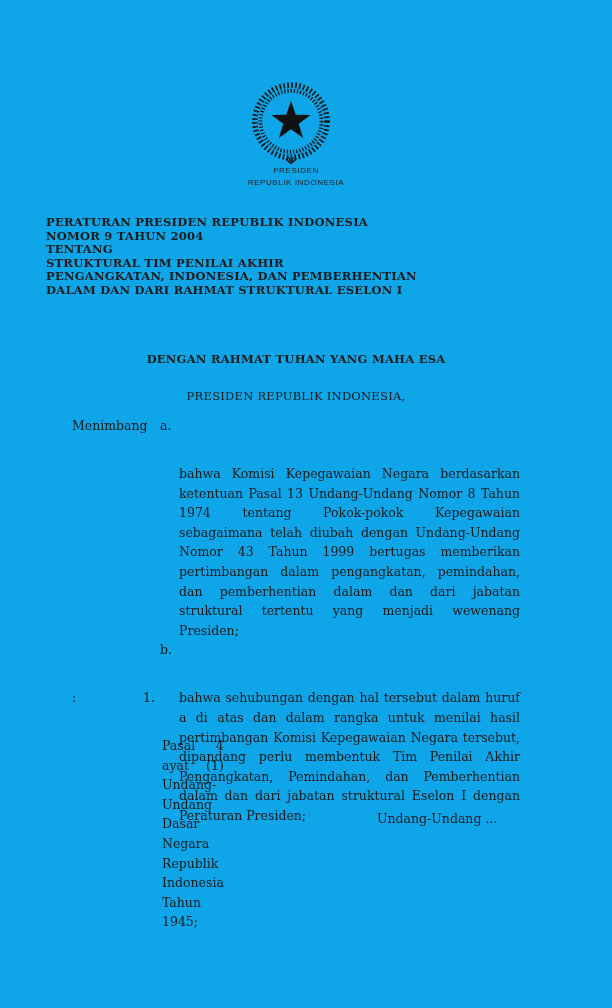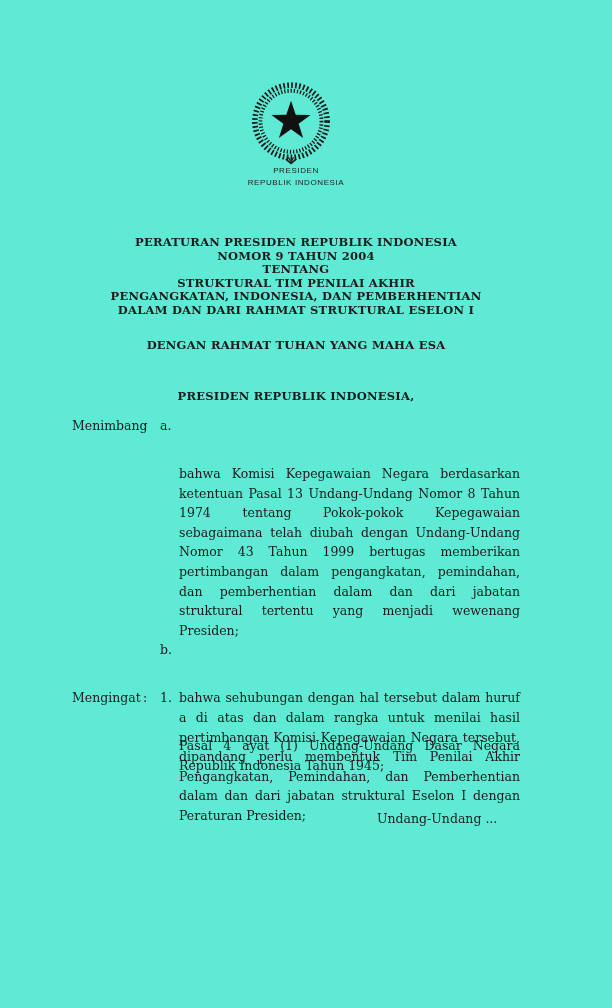--- a/index.html
+++ b/index.html
@@ -4,21 +4,21 @@
 <style>
   html, body {
     margin: 0;
     padding: 0;
     background: #ffffff;
   }
   .page {
     position: relative;
     width: 612px;
     height: 1008px;
-    background: #5eead4;
+    background: #0ea5e9;
     font-family: "DejaVu Serif", serif;
     color: #1c1c1c;
     overflow: hidden;
   }
 
   
   .emblem-wrap {
     position: absolute;
     top: 81px;
     left: 248px;
@@ -34,47 +34,46 @@
     font-family: "Liberation Sans", sans-serif;
     font-size: 8px;
     line-height: 12px;
     letter-spacing: 0.6px;
     color: #222;
   }
 
   
   .title-block {
     position: absolute;
-    top: 236px;
+    top: 216px;
     left: 46px;
     width: 500px;
-    text-align: center;
     font-weight: bold;
     font-size: 11.5px;
     line-height: 13.6px;
     letter-spacing: 0.25px;
   }
 
   .invocation {
     position: absolute;
-    top: 338px;
+    top: 352px;
     left: 72px;
     width: 448px;
     text-align: center;
     font-weight: bold;
     font-size: 11.5px;
     letter-spacing: 0.25px;
   }
   .issuer {
     position: absolute;
     top: 389px;
     left: 72px;
     width: 448px;
     text-align: center;
-    font-weight: bold;
+    font-weight: normal;
     font-size: 11.5px;
     letter-spacing: 0.25px;
   }
 
   
   .clause {
     position: absolute;
     left: 72px;
     width: 448px;
     display: grid;
@@ -147,21 +146,20 @@
         <div class="item-text">bahwa Komisi Kepegawaian Negara berdasarkan ketentuan Pasal 13 Undang-Undang Nomor 8 Tahun 1974 tentang Pokok-pokok Kepegawaian sebagaimana telah diubah dengan Undang-Undang Nomor 43 Tahun 1999 bertugas memberikan pertimbangan dalam pengangkatan, pemindahan, dan pemberhentian dalam dan dari jabatan struktural tertentu yang menjadi wewenang Presiden;</div>
       </div>
       <div class="clause-item">
         <span class="item-marker">b.</span>
         <div class="item-text">bahwa sehubungan dengan hal tersebut dalam huruf a di atas dan dalam rangka untuk menilai hasil pertimbangan Komisi Kepegawaian Negara tersebut, dipandang perlu membentuk Tim Penilai Akhir Pengangkatan, Pemindahan, dan Pemberhentian dalam dan dari jabatan struktural Eselon I dengan Peraturan Presiden;</div>
       </div>
     </div>
   </div>
 
   <div class="clause mengingat">
-    <div class="clause-label">Mengingat</div>
     <div class="clause-colon">:</div>
     <div class="clause-items">
       <div class="clause-item">
         <span class="item-marker">1.</span>
         <div class="item-text">Pasal 4 ayat (1) Undang-Undang Dasar Negara Republik Indonesia Tahun 1945;</div>
       </div>
     </div>
   </div>
 
   <div class="catchword">Undang-Undang ...</div>

